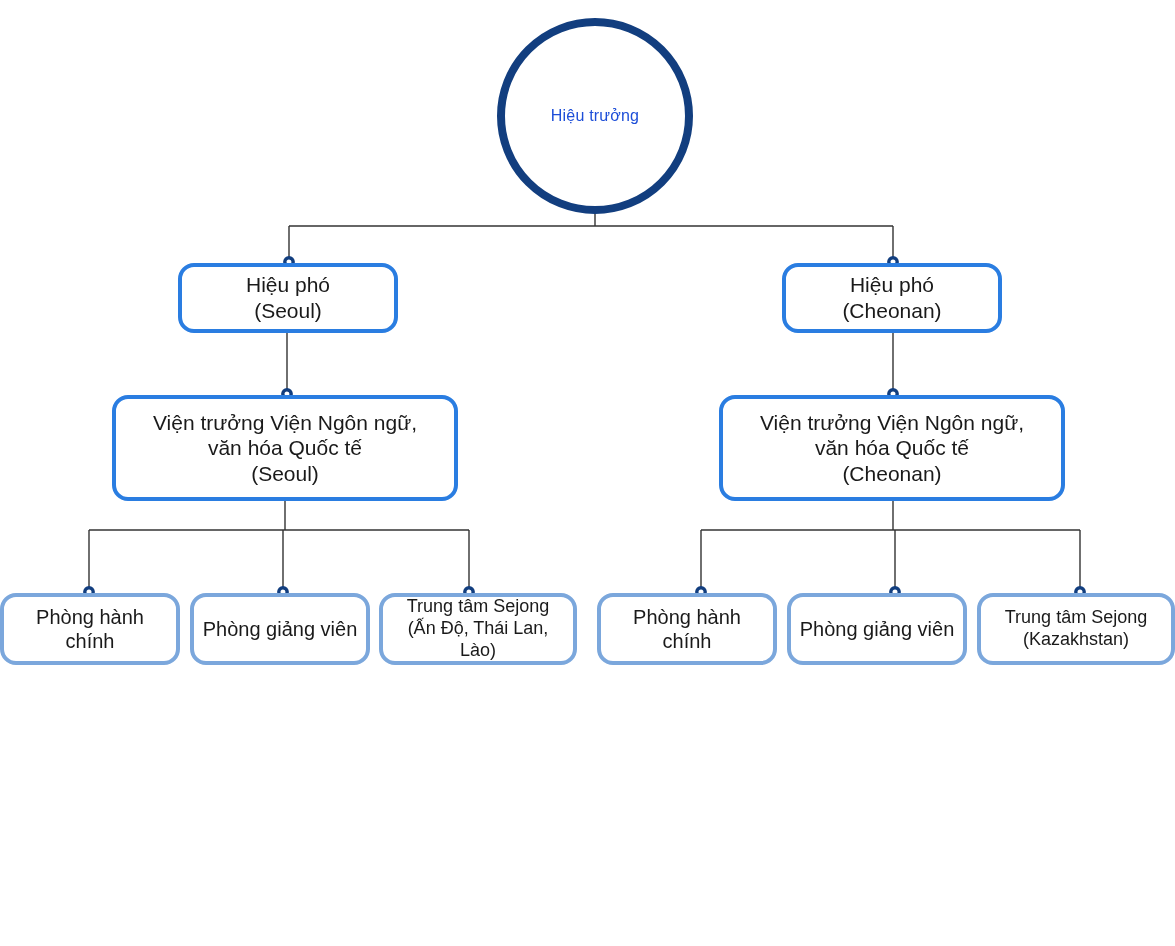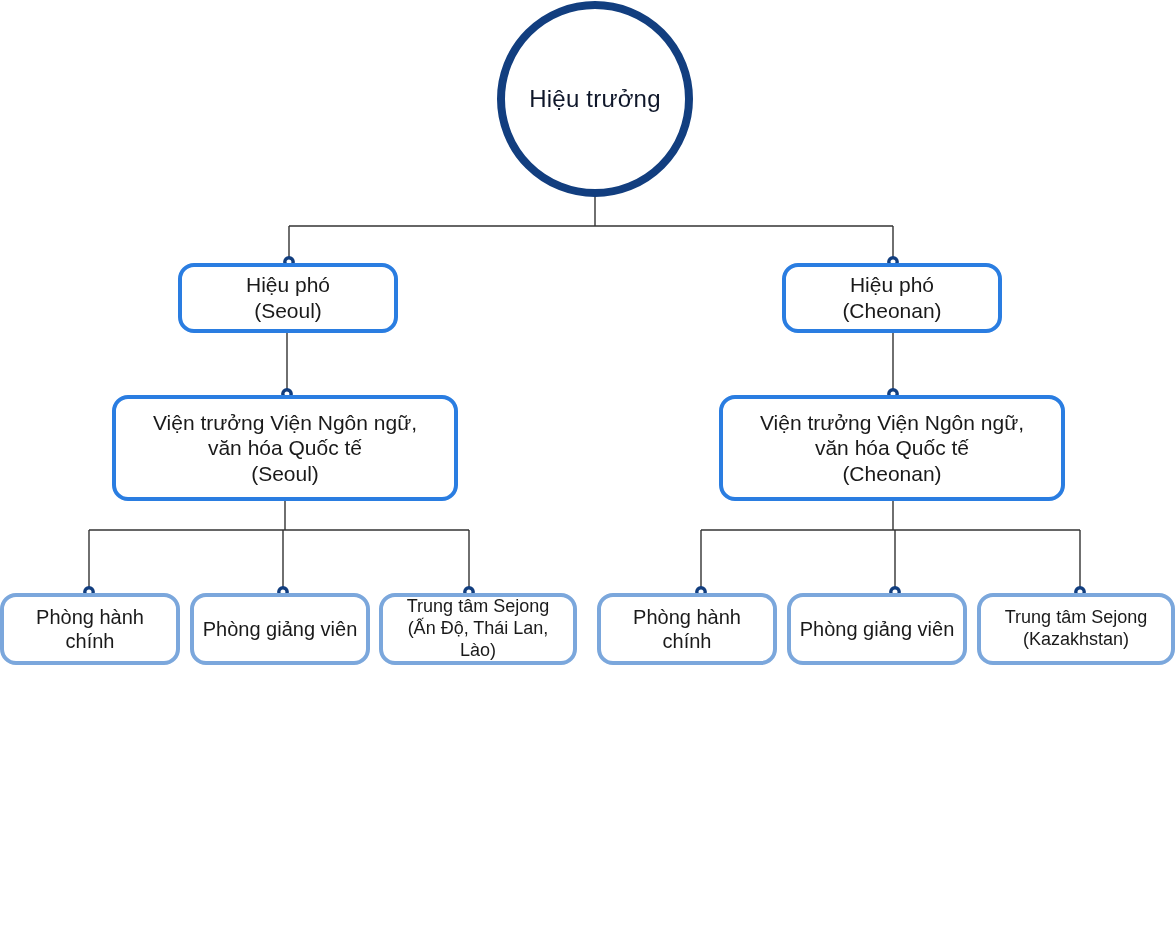--- a/index.html
+++ b/index.html
@@ -36,23 +36,24 @@
     background: #ffffff;
     color: #1a1a1a;
     line-height: 1.22;
     z-index: 2;
   }
 
   
   .node-root {
     border-radius: 50%;
     border: 8px solid #123E7F;
-    color: #0f172a;
-    font-size: 24px;
+    color: #1d4ed8;
+    font-size: 16px;
     letter-spacing: 0.2px;
+    margin-top: 17px;
   }
 
   
   .node-primary {
     border: 4px solid #2A7DE1;
     border-radius: 16px;
     font-size: 21px;
   }
 
   

